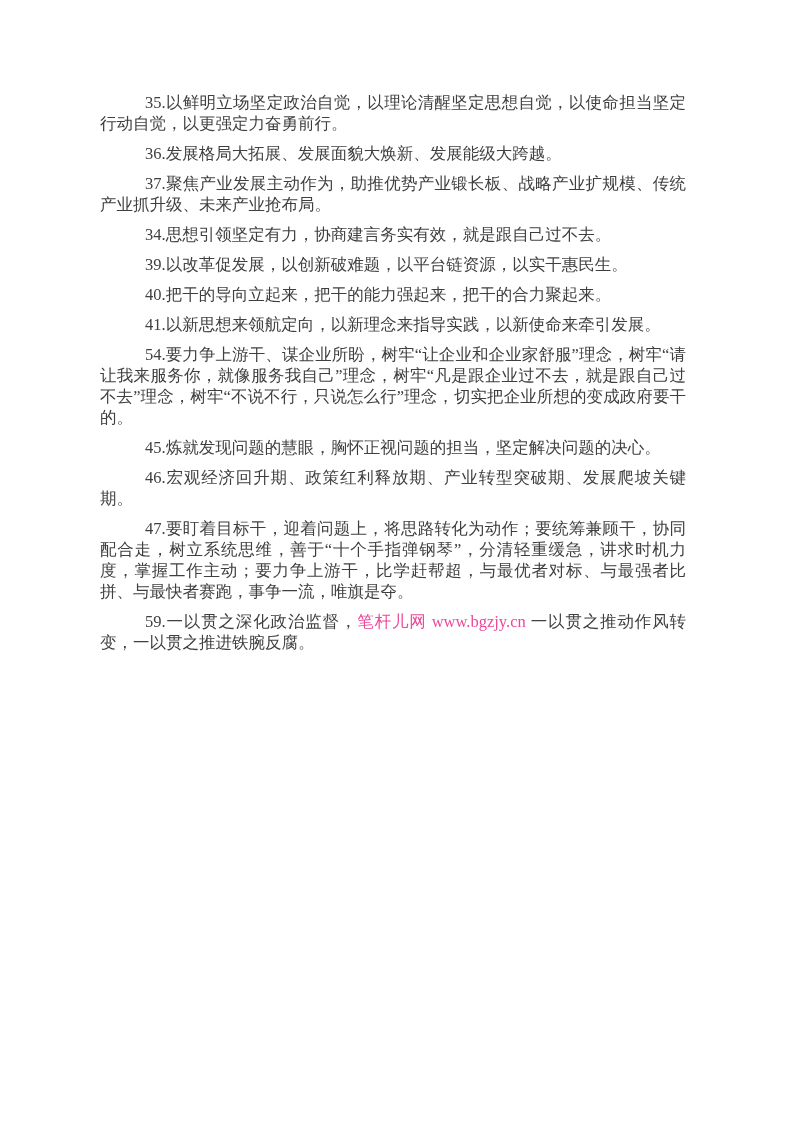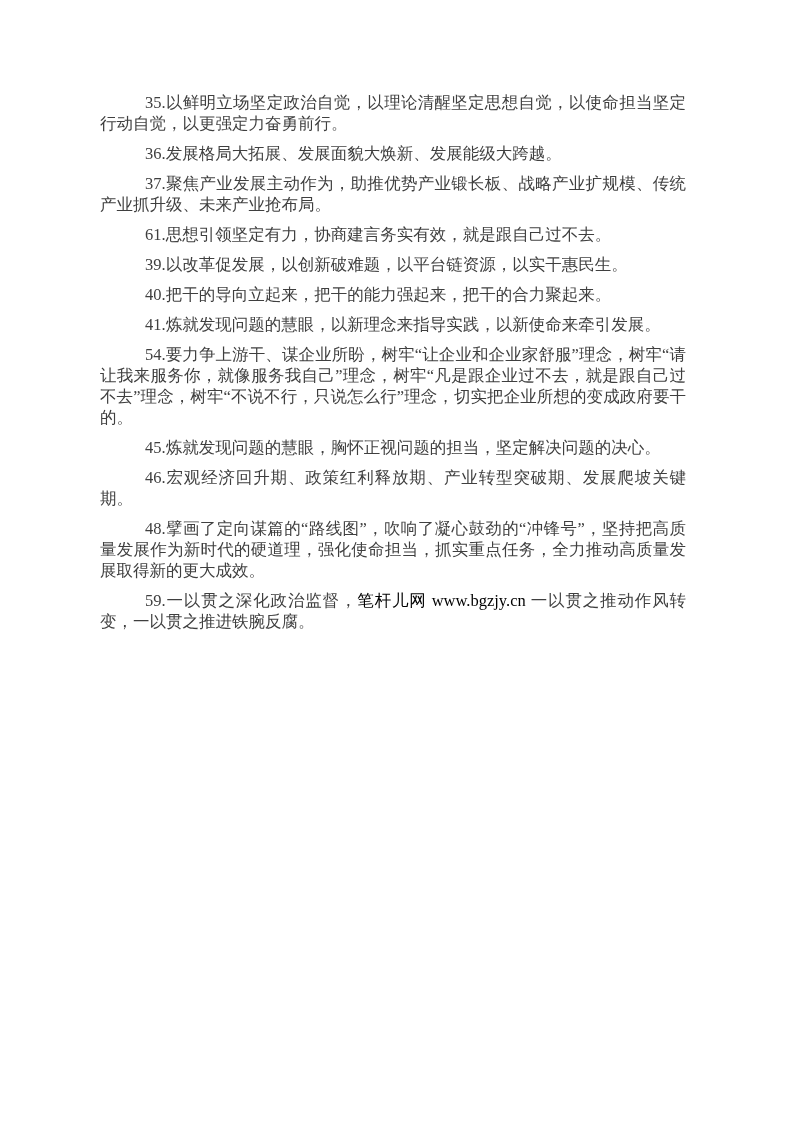--- a/index.html
+++ b/index.html
@@ -28,34 +28,34 @@
     line-height: 21px;
     color: #3f3f3f;
     text-align: justify;
     text-indent: 45px;
     word-break: break-all;
   }
   .para span {
     white-space: pre-wrap;
   }
   .watermark {
-    color: #000000;
+    color: #ec4899;
   }
 </style>
 </head>
 <body>
 
 <div class="page">
   <div class="content">
     <p class="para"><span>35.</span><span>以鲜明立场坚定政治自觉，以理论清醒坚定思想自觉，以使命担当坚定行动自觉，以更强定力奋勇前行。</span></p>
     <p class="para"><span>36.</span><span>发展格局大拓展、发展面貌大焕新、发展能级大跨越。</span></p>
     <p class="para"><span>37.</span><span>聚焦产业发展主动作为，助推优势产业锻长板、战略产业扩规模、传统产业抓升级、未来产业抢布局。</span></p>
-    <p class="para"><span>61.</span><span>思想引领坚定有力，协商建言务实有效，就是跟自己过不去。</span></p>
+    <p class="para"><span>34.</span><span>思想引领坚定有力，协商建言务实有效，就是跟自己过不去。</span></p>
     <p class="para"><span>39.</span><span>以改革促发展，以创新破难题，以平台链资源，以实干惠民生。</span></p>
     <p class="para"><span>40.</span><span>把干的导向立起来，把干的能力强起来，把干的合力聚起来。</span></p>
-    <p class="para"><span>41.</span><span>炼就发现问题的慧眼，以新理念来指导实践，以新使命来牵引发展。</span></p>
+    <p class="para"><span>41.</span><span>以新思想来领航定向，以新理念来指导实践，以新使命来牵引发展。</span></p>
     <p class="para"><span>54.</span><span>要力争上游干、谋企业所盼，树牢“让企业和企业家舒服”理念，树牢“请让我来服务你，就像服务我自己”理念，树牢“凡是跟企业过不去，就是跟自己过不去”理念，树牢“不说不行，只说怎么行”理念，切实把企业所想的变成政府要干的。</span></p>
     <p class="para"><span>45.</span><span>炼就发现问题的慧眼，胸怀正视问题的担当，坚定解决问题的决心。</span></p>
     <p class="para"><span>46.</span><span>宏观经济回升期、政策红利释放期、产业转型突破期、发展爬坡关键期。</span></p>
-    <p class="para"><span>48.</span><span>擘画了定向谋篇的“路线图”，吹响了凝心鼓劲的“冲锋号”，坚持把高质量发展作为新时代的硬道理，强化使命担当，抓实重点任务，全力推动高质量发展取得新的更大成效。</span></p>
+    <p class="para"><span>47.</span><span>要盯着目标干，迎着问题上，将思路转化为动作；要统筹兼顾干，协同配合走，树立系统思维，善于“十个手指弹钢琴”，分清轻重缓急，讲求时机力度，掌握工作主动；要力争上游干，比学赶帮超，与最优者对标、与最强者比拼、与最快者赛跑，事争一流，唯旗是夺。</span></p>
     <p class="para"><span>59.</span><span>一以贯之深化政治监督，</span><span class="watermark">笔杆儿网 www.bgzjy.cn</span><span> 一以贯之推动作风转变，一以贯之推进铁腕反腐。</span></p>
   </div>
 </div>
 
 </body></html>

